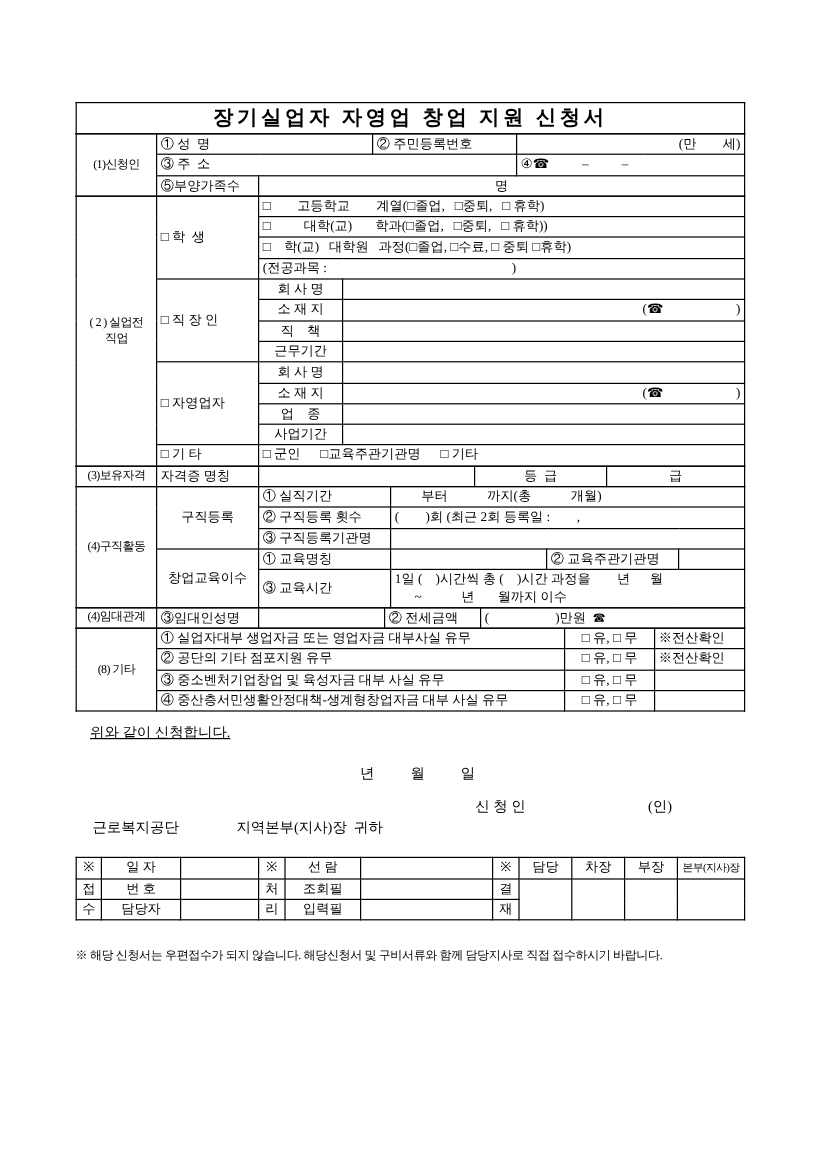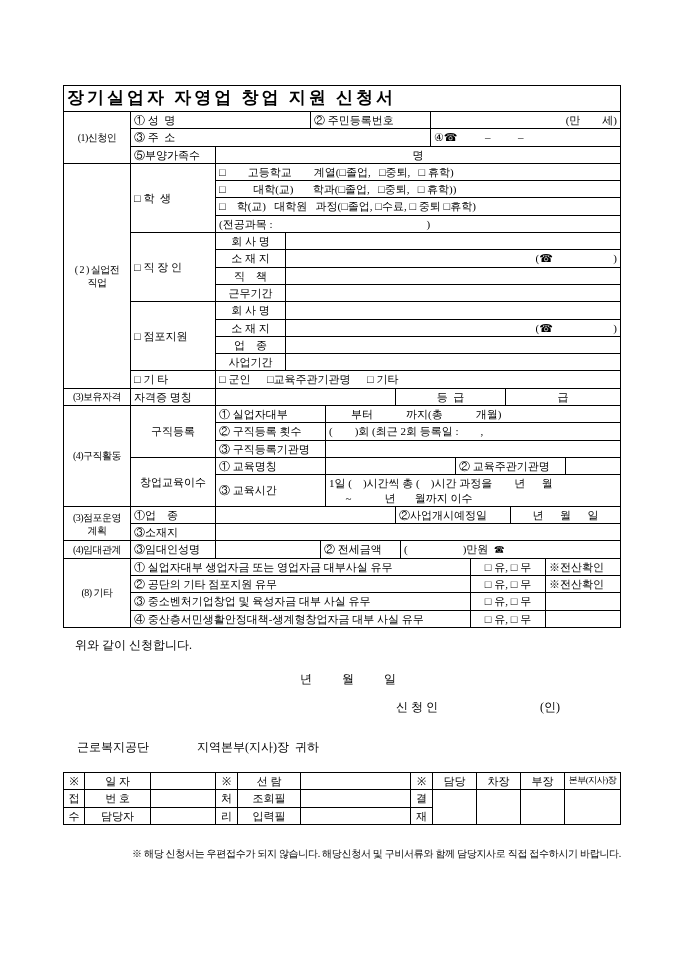--- a/index.html
+++ b/index.html
@@ -12,30 +12,30 @@
   table.f { border-collapse: collapse; table-layout: fixed; width: 557px; }
   .stack + .stack { margin-top: -1px; }
   td {
     border: 1px solid #000; font-size: 11px; line-height: 1.3;
     padding: 1px 3px; white-space: pre-wrap; overflow: hidden;
     vertical-align: middle; height: 16px;
   }
   .sec { text-align: center; font-size: 10px; letter-spacing: -0.5px; padding: 1px 0; }
   .c { text-align: center; }
   .r { text-align: right; }
-  .title-cell { font-size: 17px; font-weight: bold; letter-spacing: 3px; height: 26px; }
+  .title-cell { font-size: 17px; font-weight: bold; letter-spacing: 3px; text-align: center; height: 26px; }
   .small { font-size: 9px; letter-spacing: -0.5px; padding: 1px 0; text-align: center; }
   .decl { font-size: 12px; white-space: pre-wrap; }
-  .decl-l1 { margin-top: 9px;  padding-left: 12px; }
+  .decl-l1 { margin-top: 9px;  padding-left: 12px; text-decoration: underline; }
   .decl-l2 { margin-top: 17px; padding-left: 237px; }
   .decl-l3 { margin-top: 11px; padding-left: 272px; text-align: center; }
-  .decl-l4 { margin-top: 23px; padding-left: 14px; }
+  .decl-l4 { padding-left: 14px; }
   .rcpt { margin-top: 16px; }
   .rcpt td { height: 17px; padding: 1px 2px; }
-  .footnote { margin-top: 22px; font-size: 10px; letter-spacing: -0.3px; white-space: pre-wrap; text-align: right; }
+  .footnote { margin-top: 22px; font-size: 10px; letter-spacing: -0.3px; white-space: pre-wrap; }
 </style>
 </head>
 <body>
 
 <div class="sheet">
   <div class="form-area">
 
     <table class="f stack">
       <colgroup>
           <col style="width:557px">
@@ -108,21 +108,21 @@
       </tr>
       <tr>
         <td class="c">직    책</td>
         <td></td>
       </tr>
       <tr>
         <td class="c">근무기간</td>
         <td></td>
       </tr>
       <tr>
-        <td rowspan="4">□ 점포지원</td>
+        <td rowspan="4">□ 자영업자</td>
         <td class="c">회 사 명</td>
         <td></td>
       </tr>
       <tr>
         <td class="c">소 재 지</td>
         <td class="r">(☎                      )</td>
       </tr>
       <tr>
         <td class="c">업    종</td>
         <td></td>
@@ -163,21 +163,21 @@
           <col style="width:85px">
           <col style="width:110px">
         <col style="width:130px">
           <col style="width:110px">
           <col style="width:55px">
       </colgroup>
       <tbody>
           <tr>
         <td class="sec" rowspan="5">(4)구직활동</td>
         <td class="c" rowspan="3">구직등록</td>
-        <td>① 실업자대부</td>
+        <td>① 실직기간</td>
         <td colspan="3">        부터            까지(총            개월)</td>
       </tr>
       <tr>
         <td>② 구직등록 횟수</td>
         <td colspan="3">(        )회 (최근 2회 등록일 :        ,</td>
       </tr>
       <tr>
         <td>③ 구직등록기관명</td>
         <td colspan="3"></td>
       </tr>
@@ -189,43 +189,20 @@
         <td></td>
       </tr>
       <tr>
         <td>③ 교육시간</td>
         <td colspan="3">1일 (    )시간씩 총 (    )시간 과정을        년      월
       ~            년       월까지 이수</td>
       </tr>
     </tbody>
       </table>
 
-    <table class="f stack">
-      <colgroup>
-        <col style="width:67px">
-          <col style="width:85px">
-          <col style="width:180px">
-        <col style="width:115px">
-          <col style="width:110px">
-      </colgroup>
-      <tbody>
-          <tr>
-        <td class="sec" rowspan="2">(3)점포운영
-계획</td>
-        <td>①업    종</td>
-        <td></td>
-        <td>②사업개시예정일</td>
-        <td class="c">년      월      일</td>
-      </tr>
-      <tr>
-        <td>③소재지</td>
-        <td colspan="3"></td>
-      </tr>
-    </tbody>
-      </table>
 
     <table class="f stack">
       <colgroup>
         <col style="width:67px">
           <col style="width:85px">
           <col style="width:105px">
         <col style="width:80px">
           <col style="width:220px">
       </colgroup>
       <tbody>

